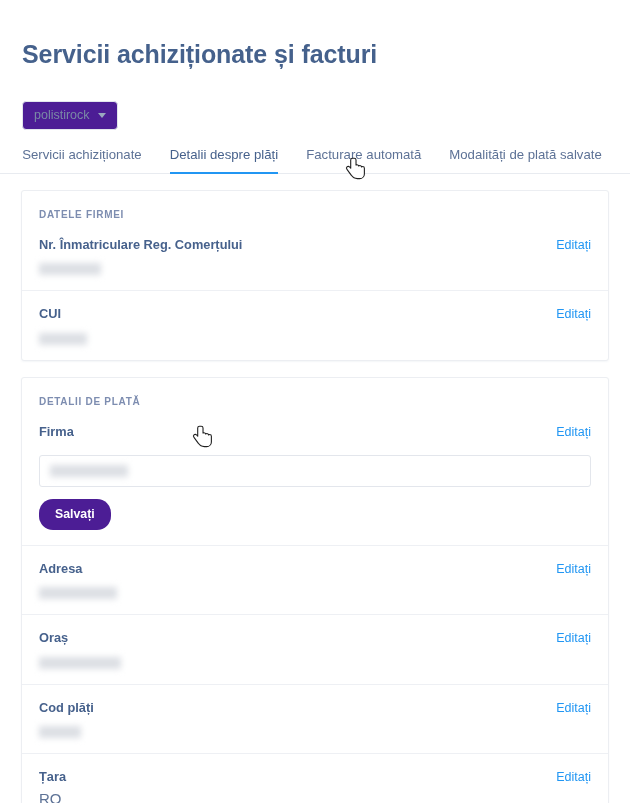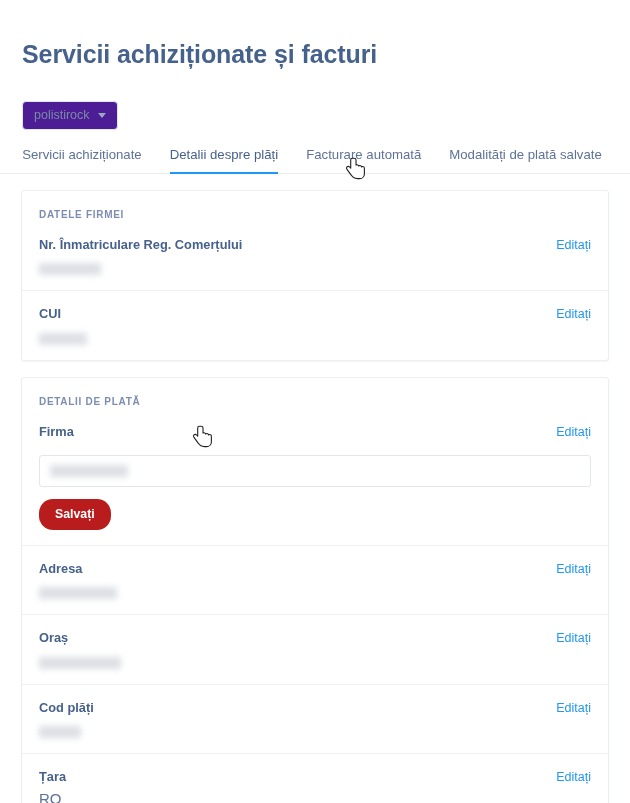--- a/index.html
+++ b/index.html
@@ -170,21 +170,21 @@
     padding: 0 10px;
     font-size: 12.5px;
     color: #5d7296;
     font-family: "Liberation Sans", sans-serif;
     position: relative;
     display: flex;
     align-items: center;
   }
   .btn-primary {
     margin-top: 12px;
-    background: #b91c1c;
+    background: #4c1d95;
     color: #ffffff;
     border: none;
     border-radius: 14px;
     font-size: 12.3px;
     font-weight: 700;
     padding: 8px 16px 9px 16px;
     cursor: pointer;
     font-family: "Liberation Sans", sans-serif;
     line-height: 14px;
   }

